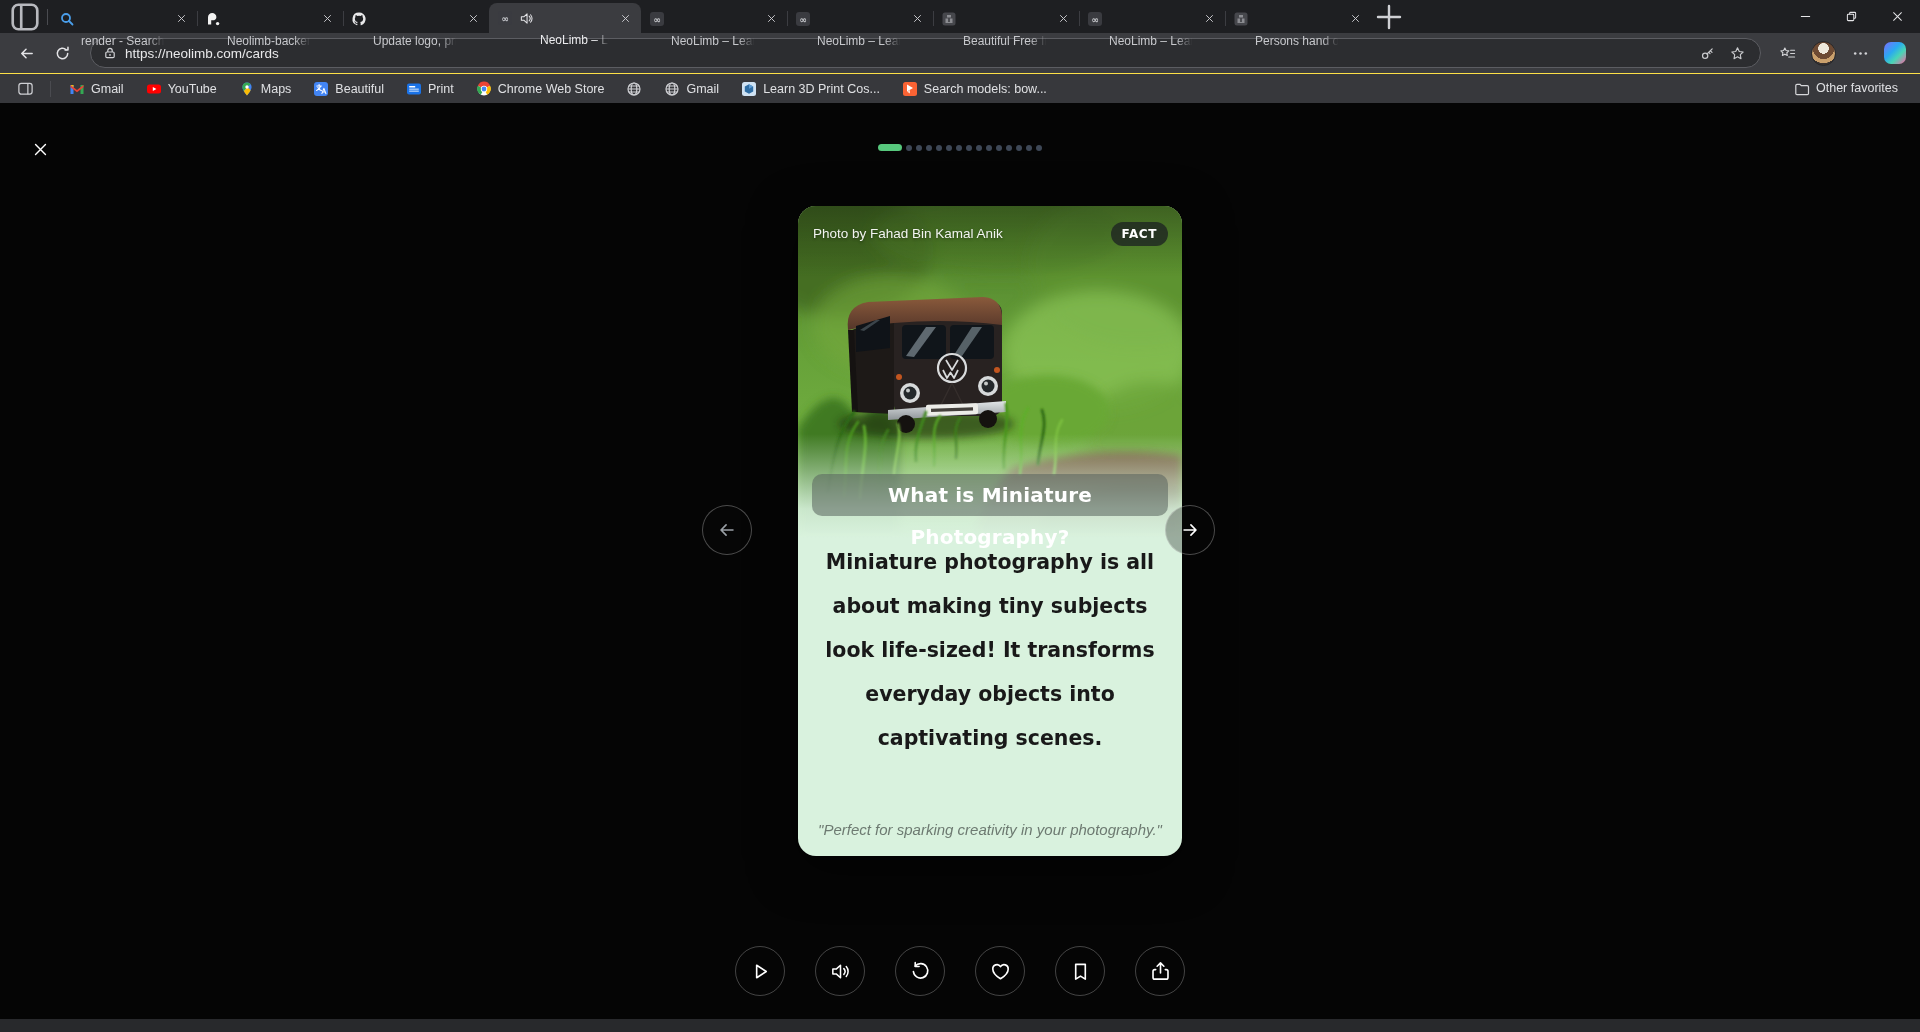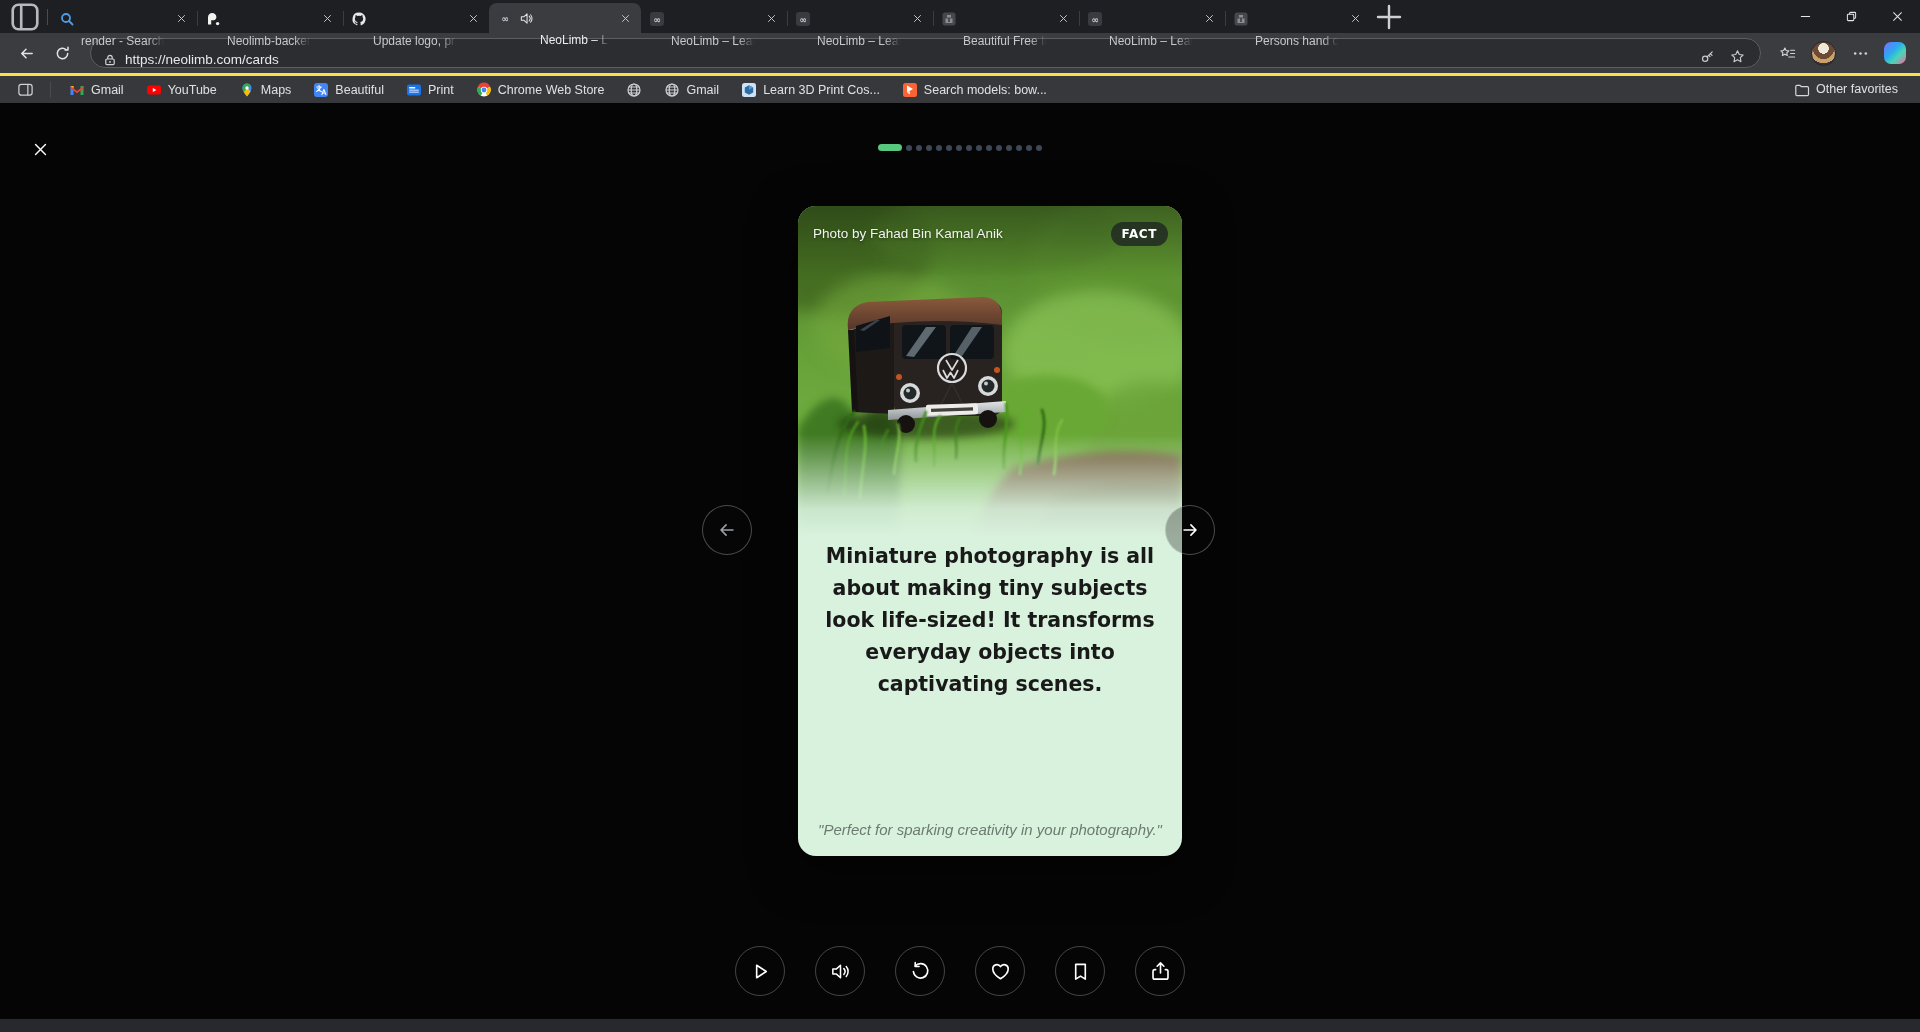--- a/index.html
+++ b/index.html
@@ -27,34 +27,34 @@
   .newtab-btn { width:28px; height:28px; display:flex; align-items:center; justify-content:center; margin:0 0 2px 4px; border-radius:6px; }
   .win-controls { margin-left:auto; display:flex; align-self:stretch; }
   .win-btn { width:46px; height:33px; display:flex; align-items:center; justify-content:center; }
   .win-btn svg { width:11px; height:11px; }
 
   
   .toolbar { height:40px; background:#3b3c40; display:flex; align-items:center; padding:0 10px; gap:4px; }
   .tool-btn { width:32px; height:32px; display:flex; align-items:center; justify-content:center; border-radius:6px; }
   .tool-btn svg { width:17px; height:17px; }
   .omnibox { flex:1; height:30px; margin:0 8px; background:#2c2d30; border:1px solid #5c5d62; border-radius:16px;
-             display:flex; align-items:flex-end; padding:0 12px; gap:8px; }
+             display:flex; align-items:center; padding:0 12px; gap:8px; }
   .omnibox .lock svg { width:14px; height:14px; display:block; }
   .url-text { color:#e8e8ea; font-size:13.5px; flex:1; white-space:nowrap; }
   .omni-icon { width:22px; height:22px; display:flex; align-items:center; justify-content:center; }
   .omni-icon svg { width:15px; height:15px; }
   .right-icons { display:flex; align-items:center; gap:10px; padding-right:4px; }
   .right-icons .tool-btn { width:28px; }
   .avatar { width:25px; height:25px; border-radius:50%;
             background:radial-gradient(circle at 50% 28%, #efe9dc 0 26%, #6d4a33 27% 52%, #caa06c 53% 72%, #3a3330 73%); border:1px solid #26272a; }
   .copilot { width:22px; height:22px; border-radius:7px;
              background:linear-gradient(135deg,#7a6cff 0%,#2aa9f0 40%,#49d6b5 65%,#ff5fa2 100%); }
 
   
-  .bookmarks { height:30px; background:#37383c; display:flex; align-items:center; padding:0 14px 0 10px; gap:4px; border-top:3px solid #fde047; }
+  .bookmarks { height:30px; background:#37383c; display:flex; align-items:center; padding:0 14px 0 10px; gap:4px; border-top:1px solid #fde047; }
   .bm-side-btn { width:30px; height:24px; display:flex; align-items:center; justify-content:center; }
   .bm-side-btn svg { width:17px; height:17px; }
   .bm-divider { width:1px; height:16px; background:#4a4b50; margin:0 6px; }
   .bm-item { display:flex; align-items:center; gap:6px; color:#dfe0e3; font-size:12.5px; padding:3px 8px; border-radius:4px; white-space:nowrap; }
   .bm-item svg { width:16px; height:16px; display:block; }
   .bm-spacer { flex:1; }
   .other-fav { display:flex; align-items:flex-start; gap:6px; color:#dfe0e3; font-size:12.5px; padding:3px 8px; }
   .other-fav svg { width:16px; height:16px; }
 
   
@@ -70,21 +70,21 @@
   .card { position:absolute; left:768px; top:103px; width:384px; height:650px; border-radius:18px; overflow:hidden;
           background:#d9f2de; box-shadow:0 12px 48px rgba(0,0,0,.55);margin-left:30px; }
   .photo { position:absolute; top:0; left:0; width:384px; height:332px; }
   .photo-credit { position:absolute; top:20px; left:15px; color:#f2f4f0; font-size:13.5px; text-shadow:0 1px 3px rgba(0,0,0,.45); }
   .fact-badge { position:absolute; top:16px; right:14px; background:rgba(32,40,34,.84); color:#fff; font-size:12px;
                 font-weight:bold; letter-spacing:.6px; padding:5px 11px; border-radius:13px; font-family:"DejaVu Sans",sans-serif; }
   .card-title { position:absolute; top:268px; left:14px; right:14px; height:42px; line-height:42px; border-radius:10px;
                 background:rgba(88,99,92,.55); color:#fff; text-align:center; font-family:"DejaVu Sans",sans-serif;
                 font-weight:bold; font-size:20px; letter-spacing:.2px; }
   .card-body { position:absolute; top:322px; left:0; right:0; padding:12px 22px 0; text-align:center; color:#191919;
-               font-family:"DejaVu Sans",sans-serif; font-weight:bold; font-size:20.5px; line-height:32px; }
+               font-family:"DejaVu Sans",sans-serif; font-weight:bold; font-size:20.5px; line-height:44px; }
   .card-quote { position:absolute; bottom:18px; left:0; right:0; text-align:center; color:#6d7a71;
                 font-style:italic; font-size:15px; font-family:"Liberation Sans",sans-serif; }
 
   .nav-btn { position:absolute; width:50px; height:50px; border-radius:50%; border:1px solid rgba(255,255,255,.28);
              background:rgba(10,10,10,.3); display:flex; align-items:center; justify-content:center; top:402px; }
   .nav-btn svg { width:22px; height:22px; }
   .nav-left { left:702px; } .nav-right { left:1165px; }
 
   .actions { position:absolute; top:843px; left:50%; transform:translateX(-50%); display:flex; gap:30px; }
   .action-btn { width:50px; height:50px; border-radius:50%; border:1px solid rgba(255,255,255,.25); background:transparent;
@@ -559,20 +559,21 @@
         <path d="M240 258 C242 236 250 220 244 204" stroke="#2f6a16" stroke-width="2.8"></path>
         <path d="M256 268 C260 246 254 230 264 214" stroke="#7cbf3f" stroke-width="2.4"></path>
         <path d="M96 268 C98 246 104 232 100 218" stroke="#7cbf3f" stroke-width="2.2"></path>
       </g>
       <rect width="384" height="70" fill="url(#topshade)"></rect>
       <rect y="228" width="384" height="104" fill="url(#fade)"></rect>
     </svg>
 
     <div class="photo-credit">Photo by Fahad Bin Kamal Anik</div>
     <div class="fact-badge">FACT</div>
+    <div class="card-title">What is Miniature Photography?</div>
     <div class="card-body">Miniature photography is all about making tiny subjects look life-sized! It transforms everyday objects into captivating scenes.</div>
     <div class="card-quote">"Perfect for sparking creativity in your photography."</div>
   </div>
 
   <div class="nav-btn nav-left">
     <svg viewBox="0 0 24 24">
         <path d="M18.5 12H6M11 6.5L5.5 12l5.5 5.5" stroke="#9aa0a6" stroke-width="1.8" fill="none" stroke-linecap="round" stroke-linejoin="round"></path>
       </svg>
   </div>
   <div class="nav-btn nav-right">

